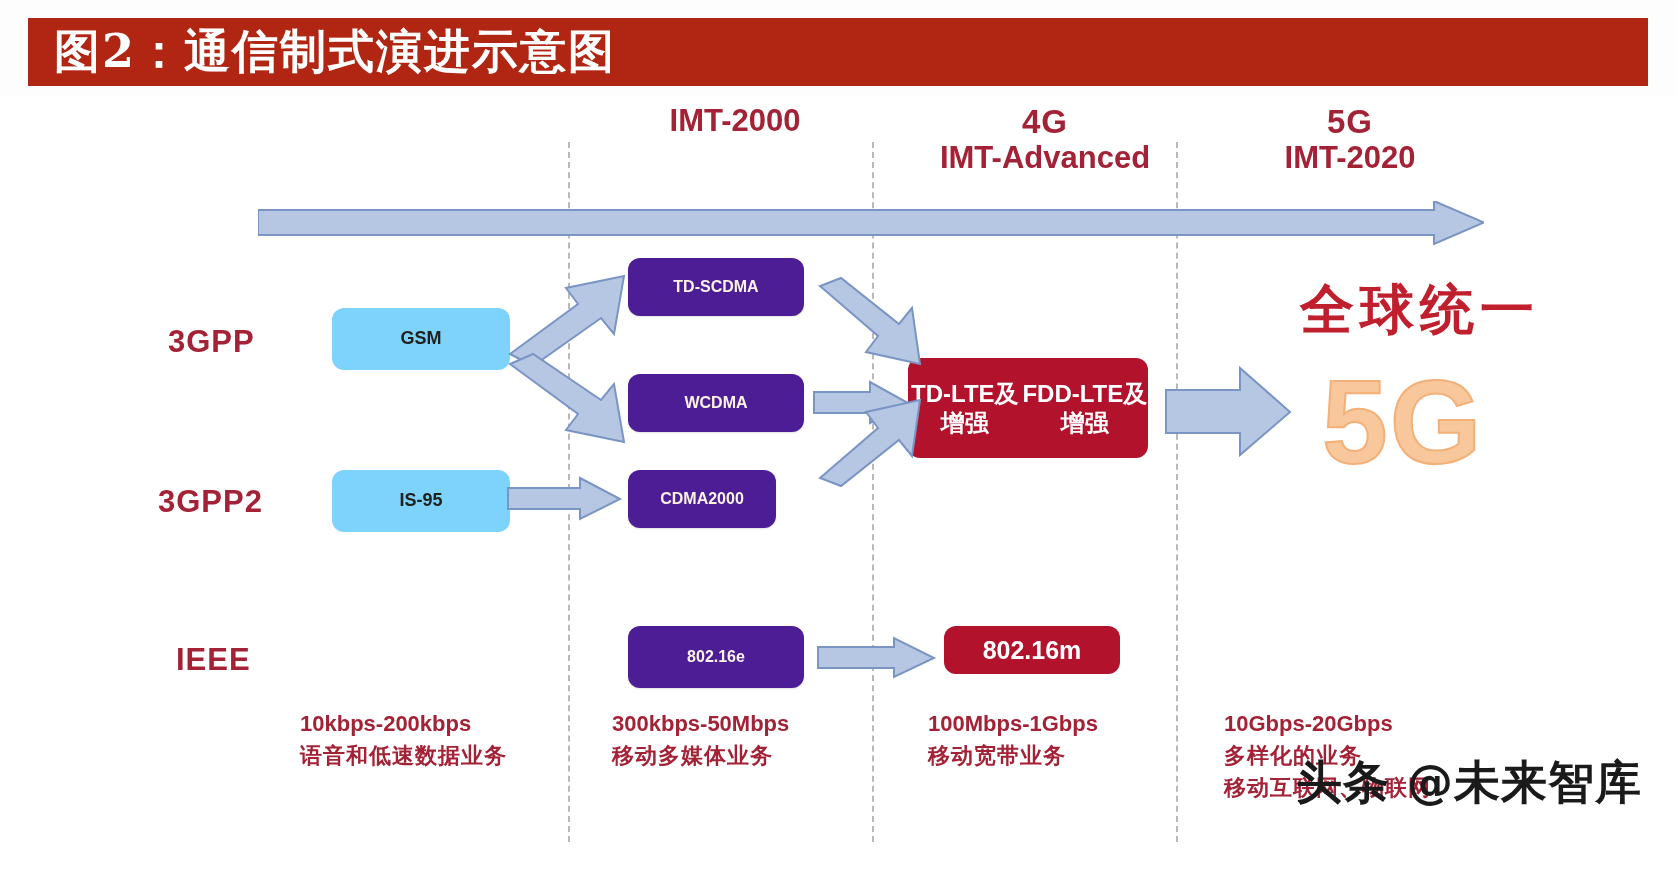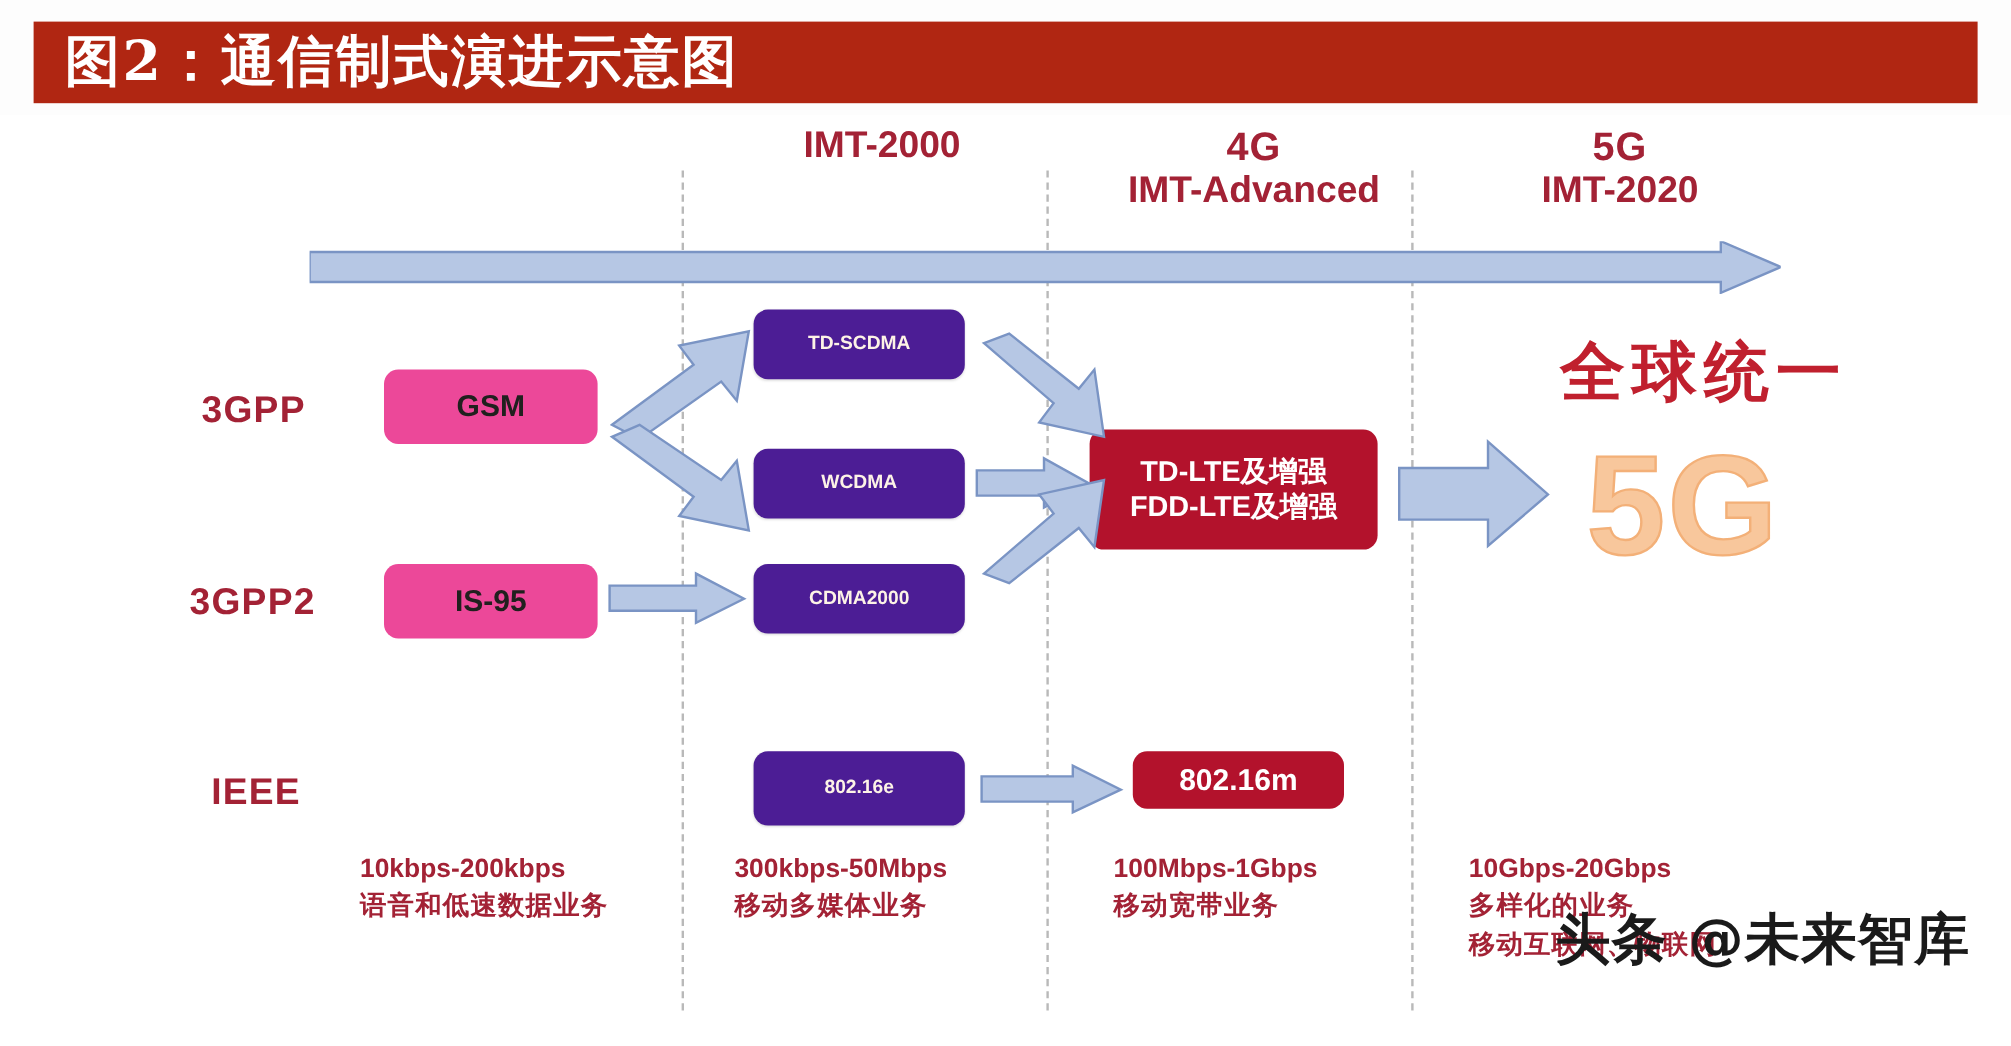--- a/index.html
+++ b/index.html
@@ -57,21 +57,21 @@
   }
 
   
   .box{
     position:absolute;border-radius:12px;
     display:flex;align-items:center;justify-content:center;
     text-align:center;font-weight:bold;
     box-sizing:border-box;
     line-height:1.22;
   }
-  .box.peach{background:#ec4899;color:#20201e;font-size:25px;}
+  .box.peach{background:#7dd3fc;color:#20201e;font-size:18px;margin-left:12px;}
   .box.orange{background:#4c1d95;color:#fdf3e6;font-size:16px;
      box-shadow:0 1px 2px rgba(0,0,0,.12);}
   .box.crimson{background:#b3122c;color:#ffffff;font-size:25px;}
   .box.crimson.two-line{font-size:24px;}
 
   
   .arrow{position:absolute;}
   .arrow svg{display:block;overflow:visible;}
 
   
@@ -146,23 +146,23 @@
     <div class="rowlabel" style="left:176px;top:546px;">IEEE</div>
 
     <div class="box peach" style="left:320px;top:212px;width:178px;height:62px;">GSM</div>
 
     <div class="box orange" style="left:628px;top:162px;width:176px;height:58px;">TD-SCDMA</div>
 
     <div class="box orange" style="left:628px;top:278px;width:176px;height:58px;">WCDMA</div>
 
     <div class="box peach" style="left:320px;top:374px;width:178px;height:62px;">IS-95</div>
 
-    <div class="box orange" style="left:628px;top:374px;width:176px;height:58px;">CDMA2000</div>
-
-    <div class="box crimson two-line" style="left:908px;top:262px;width:240px;height:100px;flex-direction:column;">
+    <div class="box orange" style="left:628px;top:374px;width:148px;height:58px;">CDMA2000</div>
+
+    <div class="box crimson two-line" style="left:908px;top:262px;width:240px;height:100px;flex-direction:row;">
       <span>TD-LTE及增强</span>
       <span>FDD-LTE及增强</span>
     </div>
 
     <div class="box orange" style="left:628px;top:530px;width:176px;height:62px;">802.16e</div>
 
     <div class="box crimson" style="left:944px;top:530px;width:176px;height:48px;">802.16m</div>
 
     <div class="arrow" style="left:506px;top:178px;">
       <svg width="128" height="96" viewBox="0 0 128 96">

